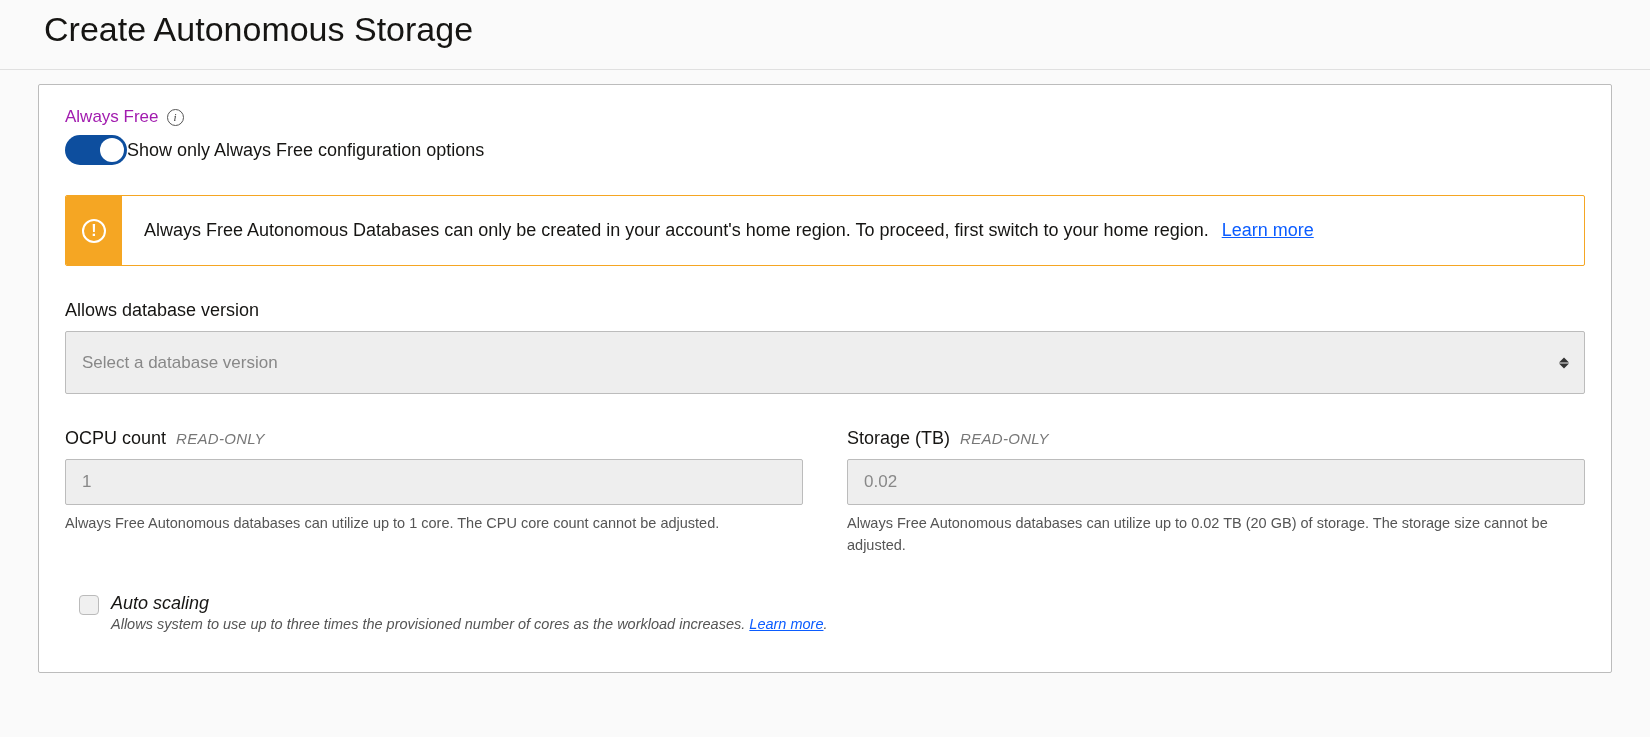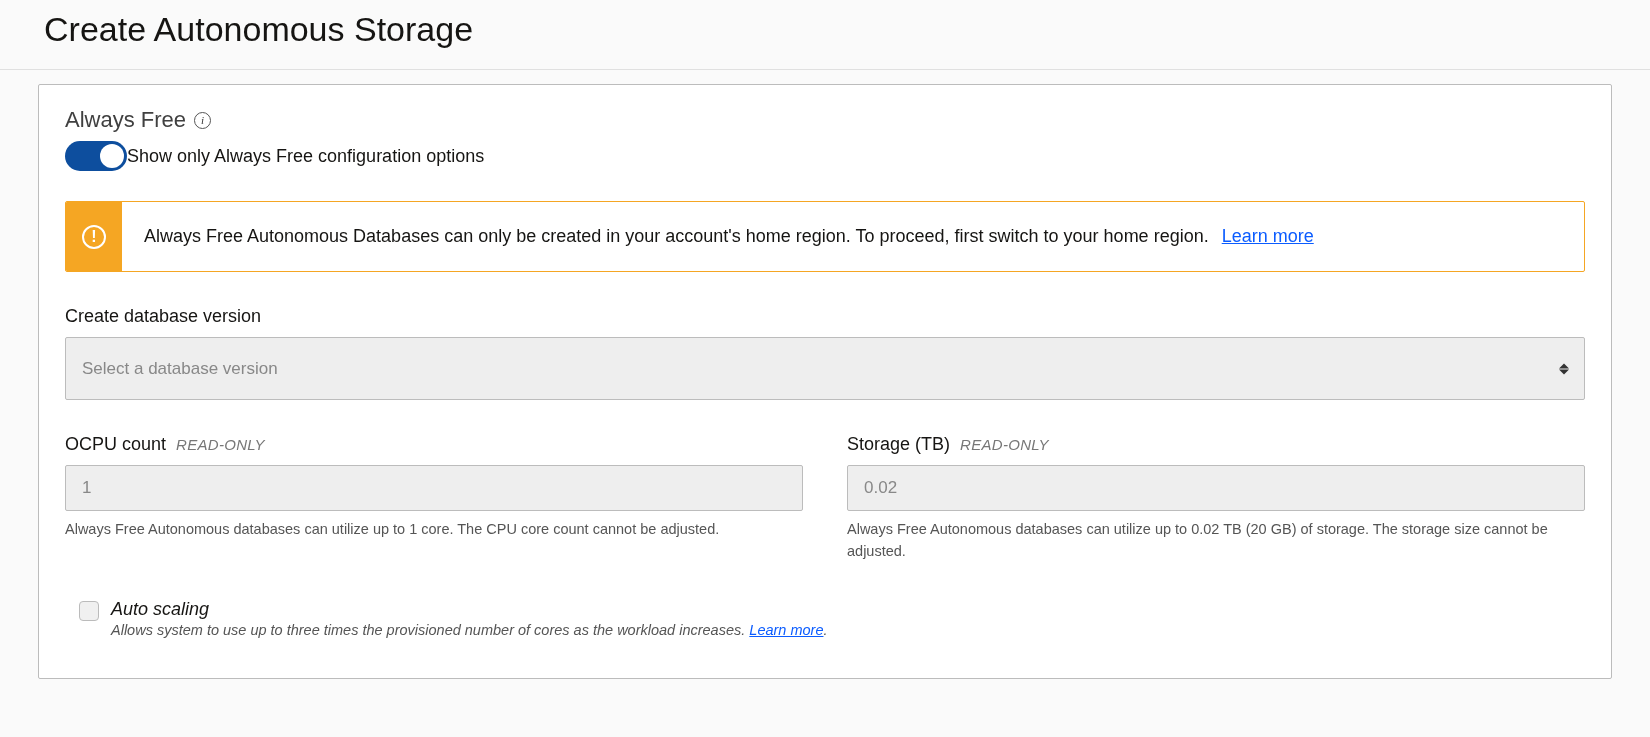--- a/index.html
+++ b/index.html
@@ -28,22 +28,22 @@
       border-radius: 2px;
       padding: 22px 26px 40px;
     }
     .section-label-row {
       display: flex;
       align-items: center;
       gap: 8px;
       margin-bottom: 8px;
     }
     .section-label {
-      font-size: 22px;
-      color: #404040;
+      font-size: 17px;
+      color: #a21caf;
     }
     .info-icon {
       width: 17px;
       height: 17px;
       border: 1px solid #555;
       border-radius: 50%;
       display: inline-flex;
       align-items: center;
       justify-content: center;
       font-style: italic;
@@ -258,21 +258,21 @@
     <div class="alert-icon-box">
       <div class="alert-icon">!</div>
     </div>
     <div class="alert-body">
       <span>Always Free Autonomous Databases can only be created in your account's home region. To proceed, first switch to your home region.</span>
       <a class="alert-link">Learn more</a>
     </div>
   </div>
 
   <div class="field-block">
-    <div class="field-label">Create database version</div>
+    <div class="field-label">Allows database version</div>
     <div class="select-wrap">
       <div class="select-input">Select a database version</div>
       <div class="select-chevrons">
         <div class="chev chev-up"></div>
         <div class="chev chev-down"></div>
       </div>
     </div>
   </div>
 
   <div class="two-col">

